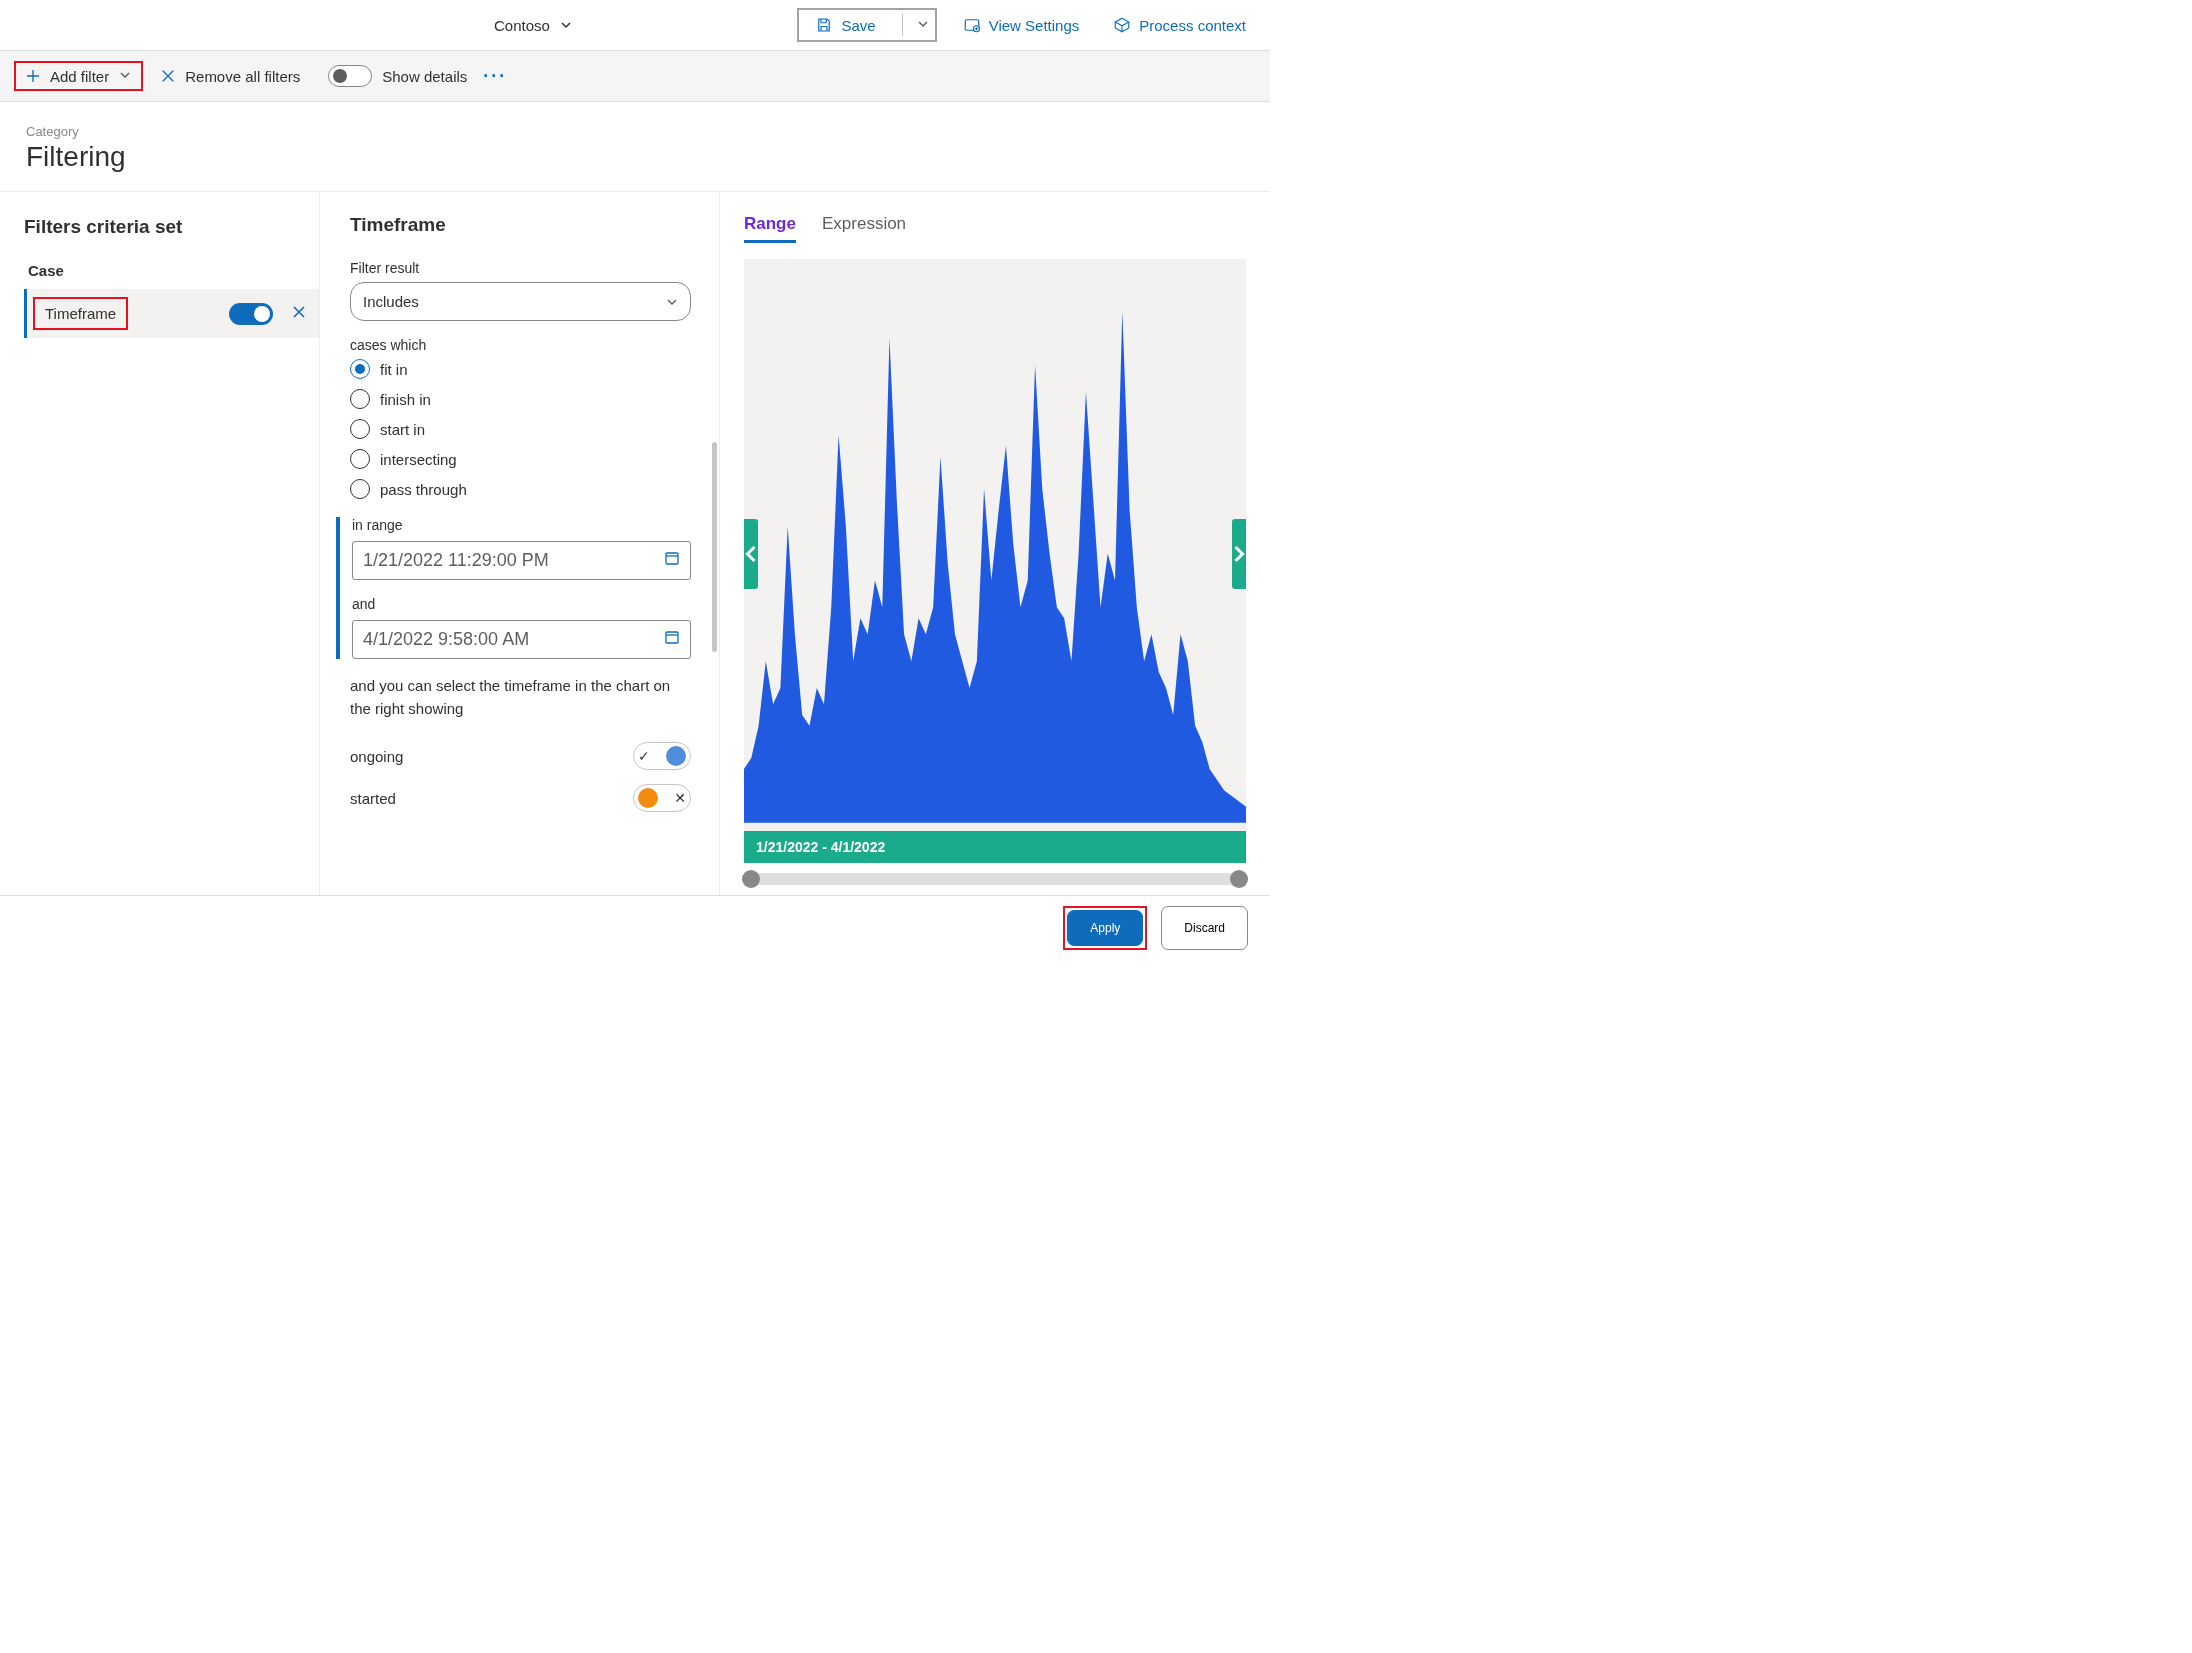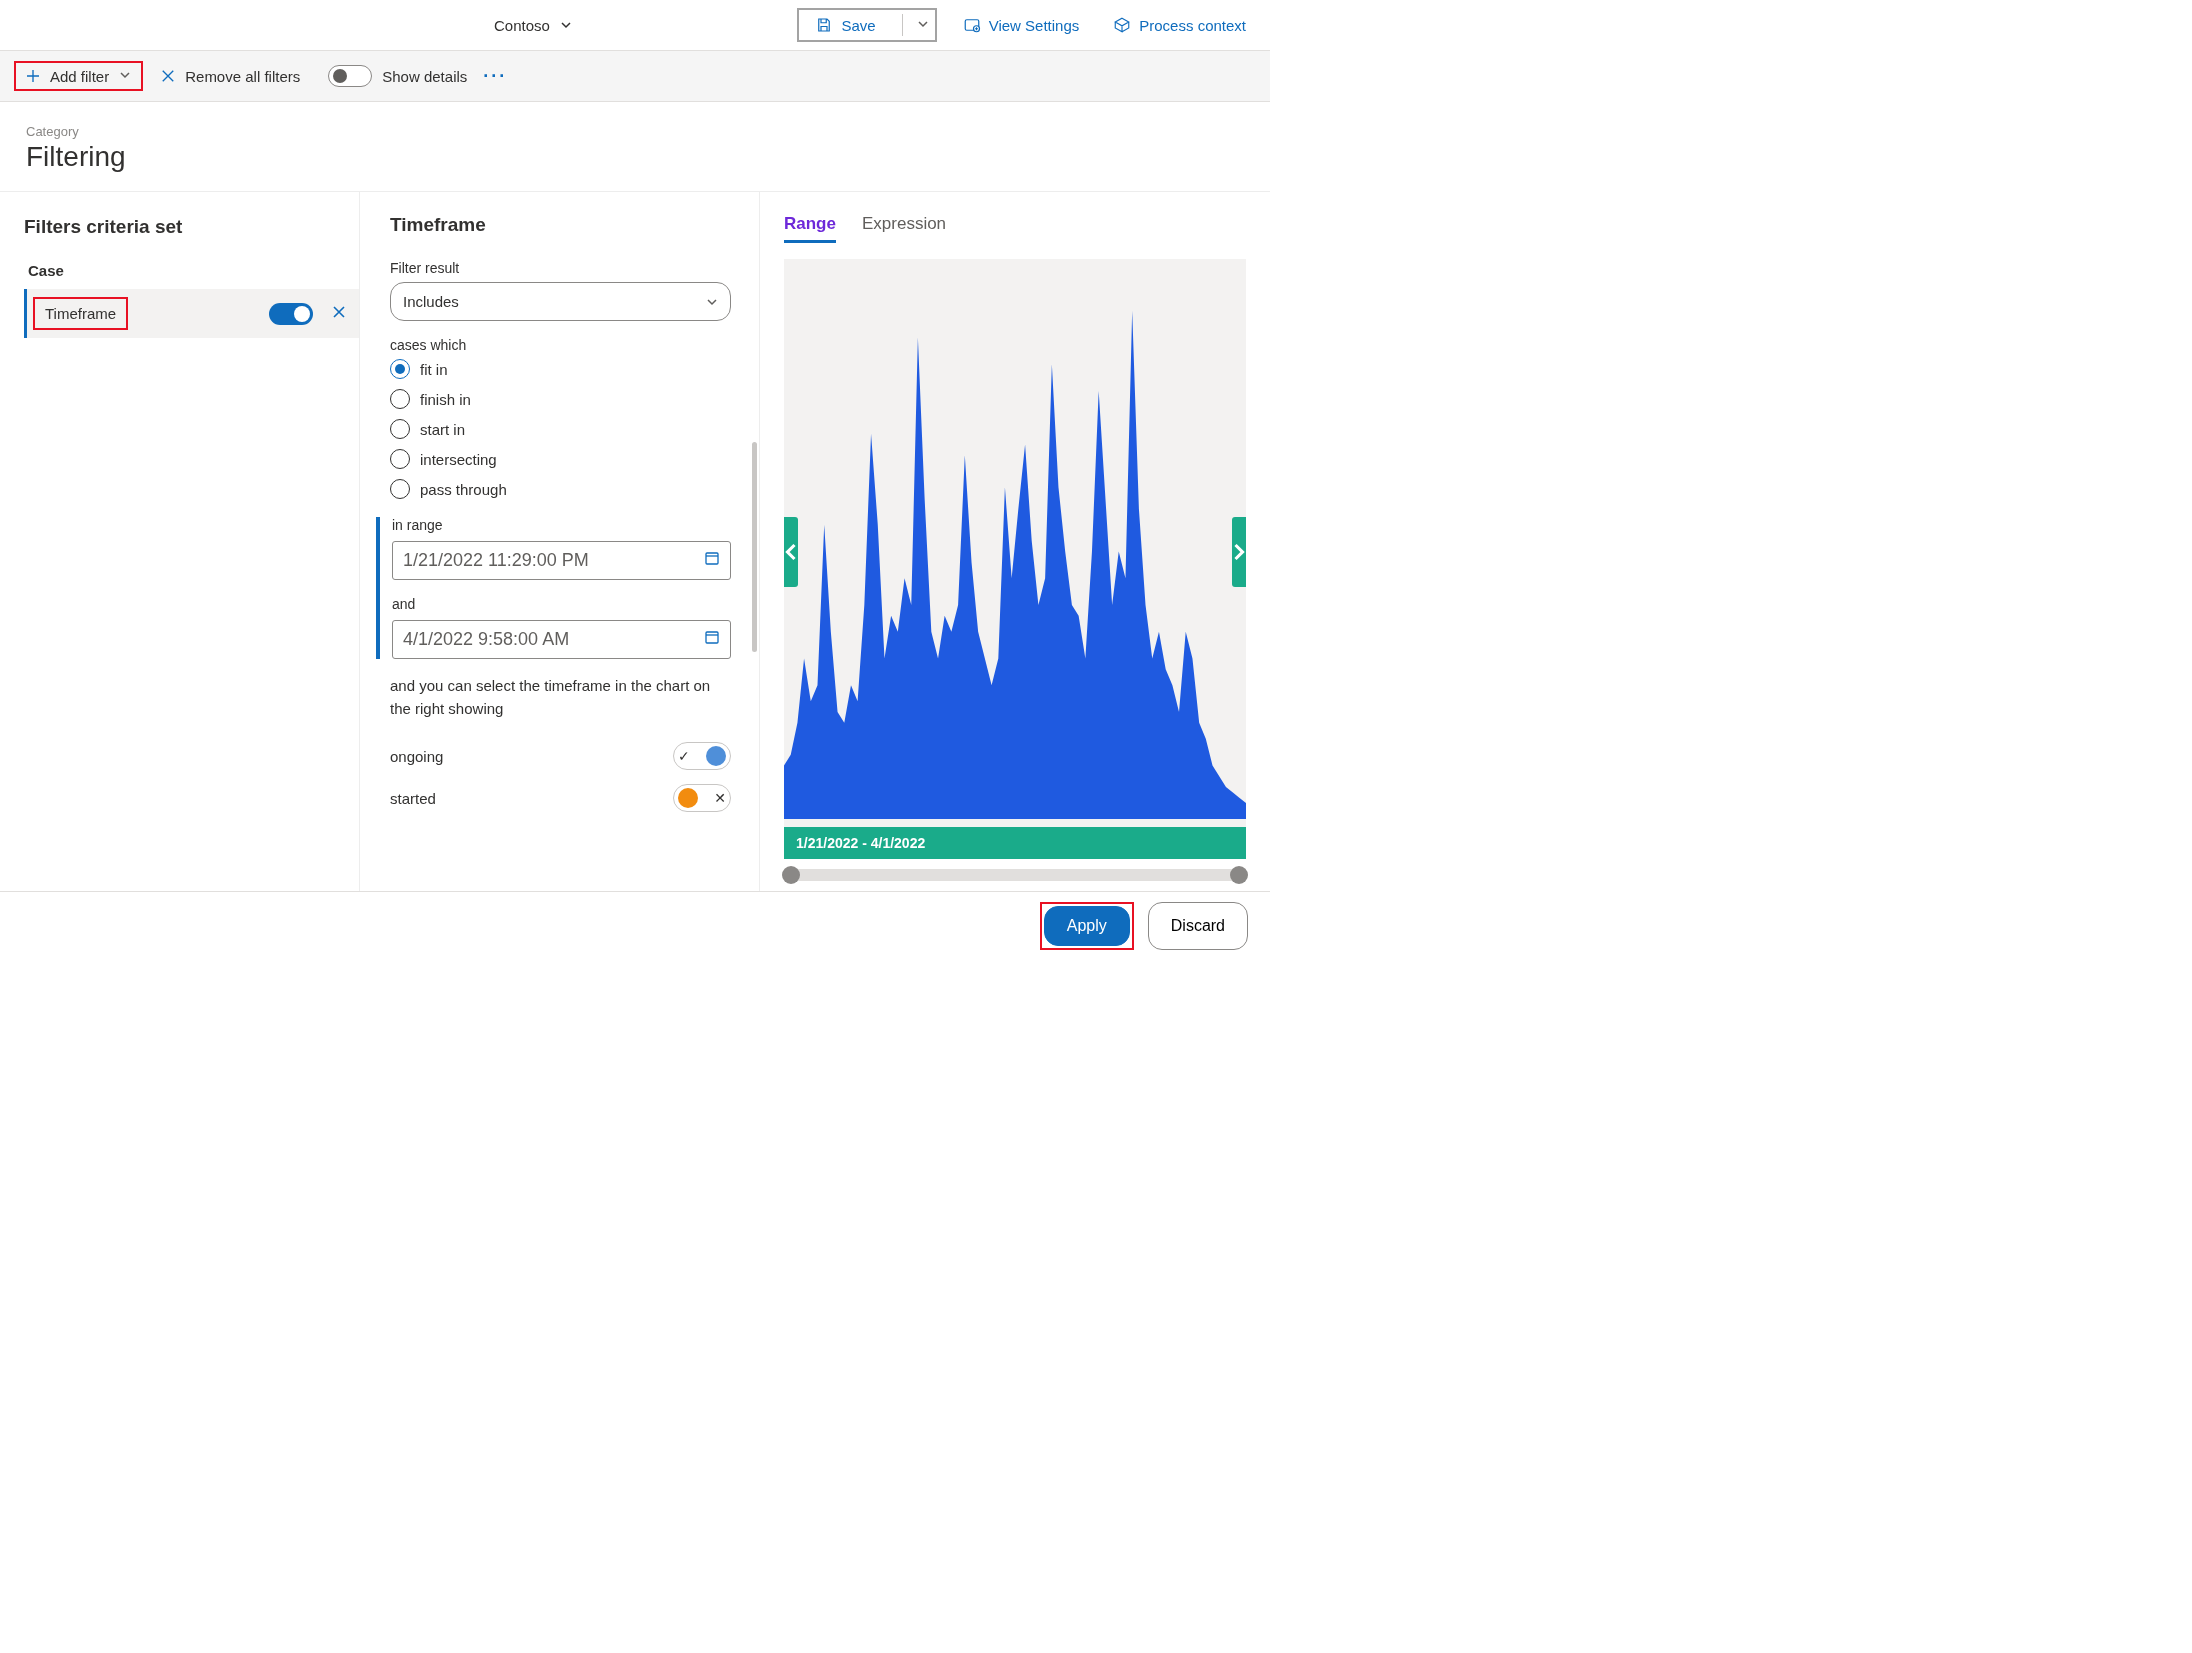--- a/index.html
+++ b/index.html
@@ -28,21 +28,21 @@
   .pill-toggle .knob { width:14px; height:14px; border-radius:50%; background:#605e5c; position:absolute; top:3px; left:4px;}
   .more { color:#0f6cbd; letter-spacing:2px; font-weight:bold; font-size:18px; cursor:pointer;}
 
   
   .cat { padding: 22px 26px 18px; border-bottom:1px solid #ededed;}
   .cat-label { color:#8a8886; font-size:13px; margin-bottom:2px;}
   .cat-title { font-size:28px; color:#323130;}
 
   
   .main { flex:1; display:flex; min-height:0; }
-  .left-panel { width:360px; border-right:1px solid #ededed; padding:24px 0 0 24px;}
+  .left-panel { width:320px; border-right:1px solid #ededed; padding:24px 0 0 24px;}
   .center-panel { width:400px; border-right:1px solid #ededed; padding:22px 28px 10px 30px; position:relative; overflow:hidden;}
   .right-panel { flex:1; padding:22px 24px 10px 24px; display:flex; flex-direction:column;}
 
   .left-title { font-size:19px; font-weight:600; margin-bottom:24px;}
   .left-sub { font-size:15px; font-weight:600; margin-bottom:10px; padding-left:4px;}
   .filter-row { display:flex; align-items:center; background:#f3f2f1; padding:8px 12px 8px 0; border-left:3px solid #0f6cbd;}
   .filter-row-inner { display:flex; align-items:center; width:100%;}
   .timeframe-chip { border:2px solid #e81123; padding:6px 10px; margin-left:6px; font-size:15px; }
   .row-spacer { flex:1;}
   .toggle-on { width:44px; height:22px; background:#0f6cbd; border-radius:11px; position:relative; cursor:pointer;}
@@ -86,21 +86,21 @@
   .chartbox svg { width:100%; height:100%;}
   .side-handle { position:absolute; top:43%; width:14px; height:70px; background:#1aab8a; display:flex; align-items:center; justify-content:center; cursor:pointer;}
   .side-handle.left{ left:0; border-radius:0 3px 3px 0;}
   .side-handle.right{ right:0; border-radius:3px 0 0 3px;}
   .datebar { position:absolute; bottom:0; left:0; right:0; background:#1aab8a; color:#fff; font-weight:600; font-size:14px; padding:8px 12px;}
   .slider-track { margin-top:10px; height:12px; background:#e1dfdd; border-radius:6px; position:relative;}
   .slider-thumb { width:18px; height:18px; background:#8a8886; border-radius:50%; position:absolute; top:-3px;}
 
   
   .bottom { border-top:1px solid #e1dfdd; display:flex; justify-content:flex-end; gap:14px; padding:10px 22px;}
-  .btn { padding:10px 22px; font-size:16px; border-radius:14px; cursor:pointer; border:1px solid #8a8886; background:#fff;}
+  .btn { padding:10px 22px; font-size:12px; border-radius:7px; cursor:pointer; border:1px solid #8a8886; background:#fff;}
   .btn.primary { background:#0f6cbd; color:#fff; border-color:#0f6cbd;}
   .apply-wrap { border:2px solid #e81123; padding:2px; display:inline-block;}
 </style>
 </head>
 <body>
 
 <div class="topbar">
   <div class="org-dd">
     <span>Contoso</span>
     <svg class="chev" viewBox="0 0 12 12">

